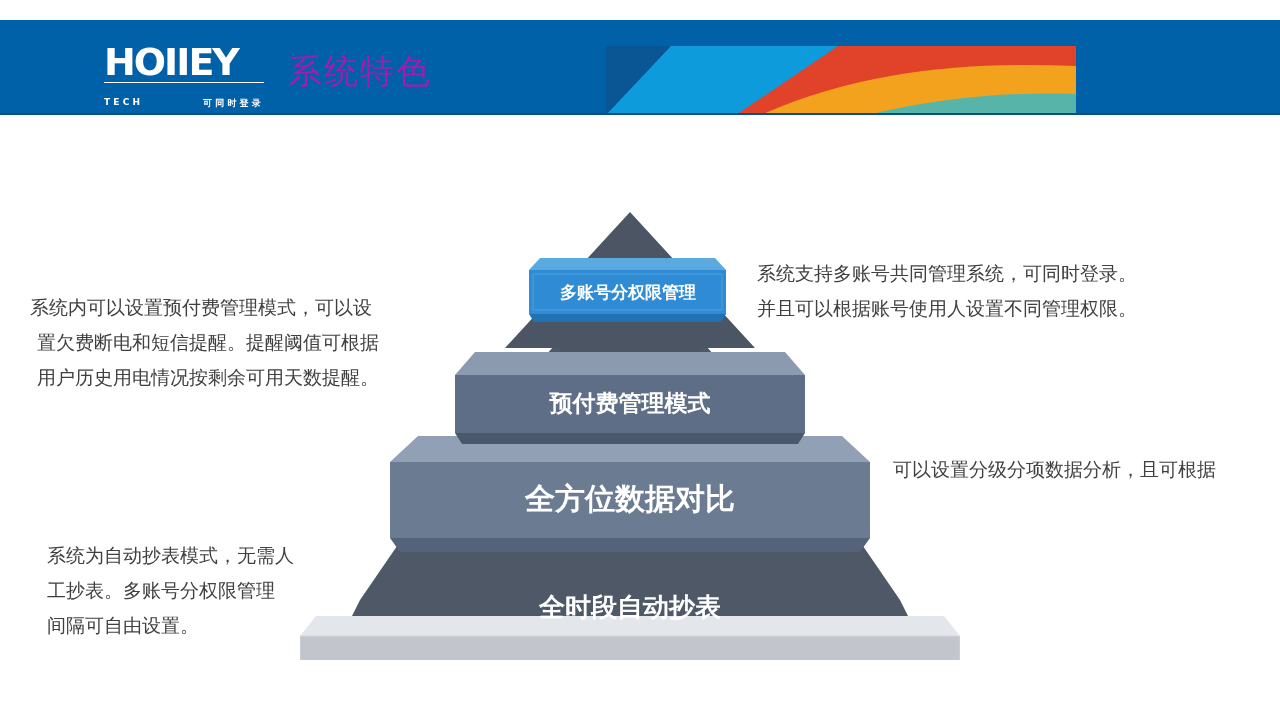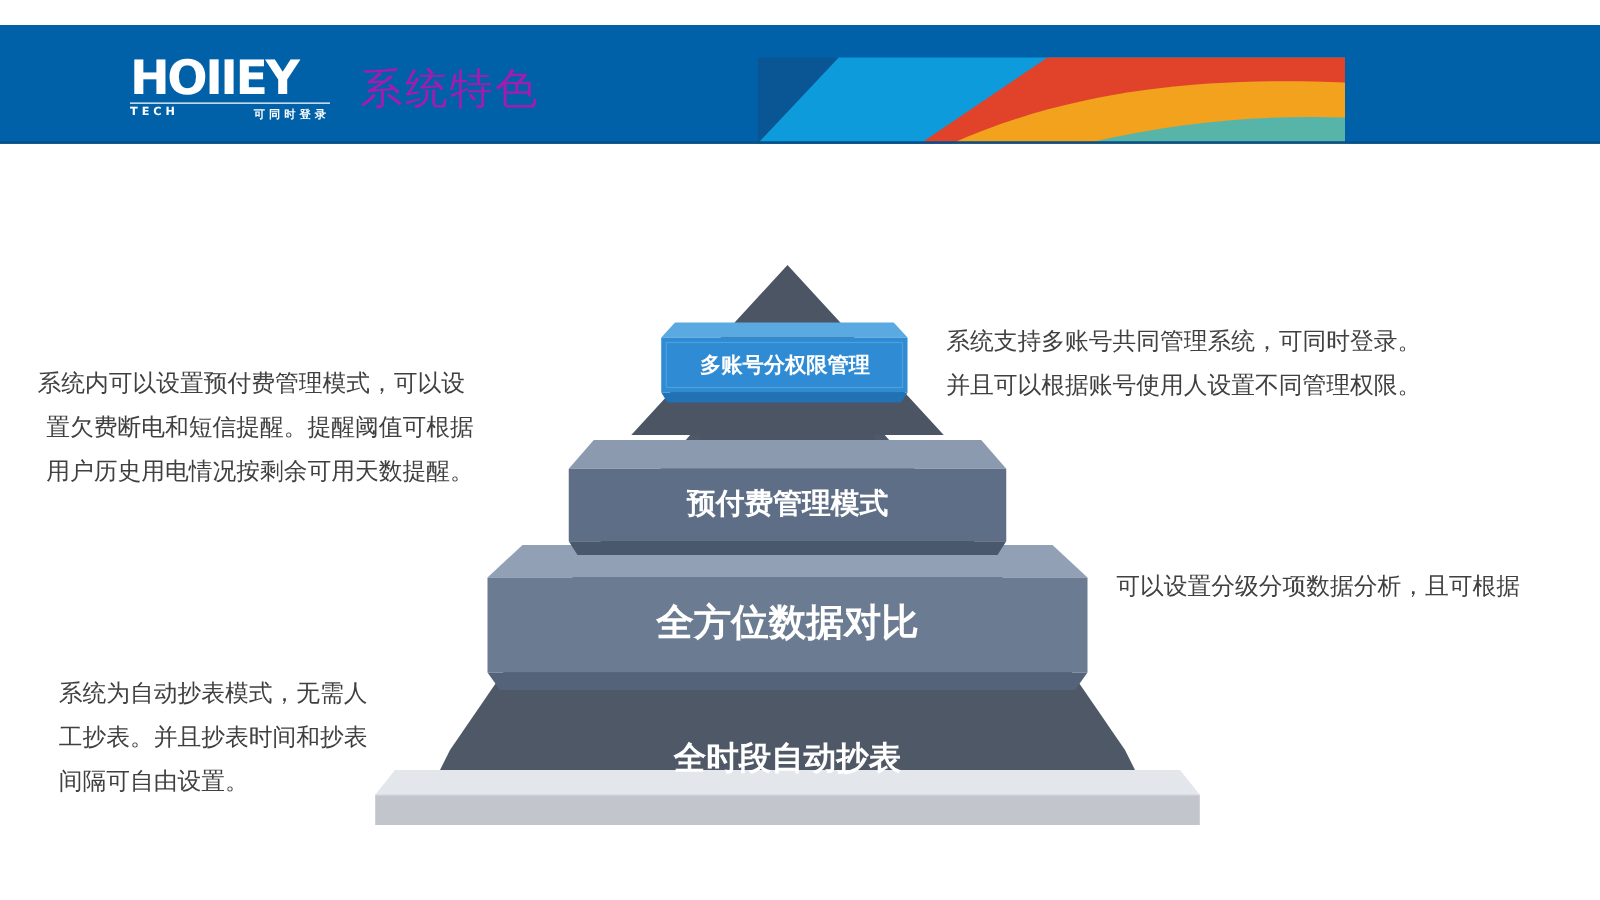--- a/index.html
+++ b/index.html
@@ -64,21 +64,21 @@
     font-weight: bold;
     font-size: 38px;
     letter-spacing: -2px;
     color: #ffffff;
     line-height: 38px;
     white-space: nowrap;
   }
   .logo-sub {
     margin-top: 1px;
     border-top: 1px solid #ffffff;
-    padding-top: 2px;
+    padding-top: 14px;
     font-size: 9px;
     letter-spacing: 3.2px;
     color: #ffffff;
     font-weight: bold;
     white-space: nowrap;
     display: flex;
     justify-content: space-between;
   }
   .logo-sub span { display: inline-block; }
 
@@ -205,17 +205,17 @@
     <span class="line">系统支持多账号共同管理系统，可同时登录。</span>
     <span class="line">并且可以根据账号使用人设置不同管理权限。</span>
   </div>
 
   <div class="callout" id="callout-analysis">
     <span class="line">可以设置分级分项数据分析，且可根据</span>
   </div>
 
   <div class="callout" id="callout-meter">
     <span class="line">系统为自动抄表模式，无需人</span>
-    <span class="line">工抄表。并且抄表时间和抄表</span>
+    <span class="line">工抄表。多账号分权限管理</span>
     <span class="line">间隔可自由设置。</span>
   </div>
 
 </div>
 
 </body></html>

